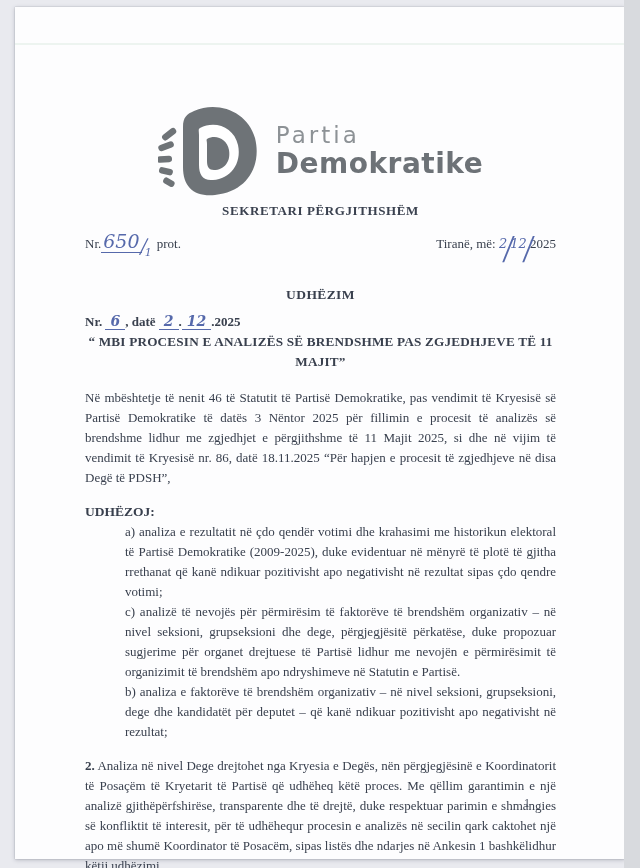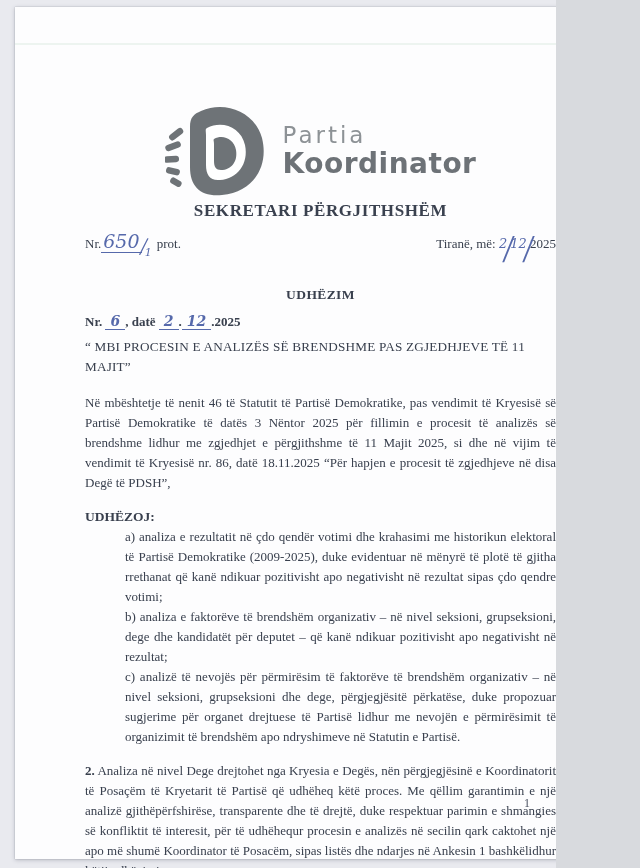--- a/index.html
+++ b/index.html
@@ -1,46 +1,46 @@
 <!DOCTYPE html>
 <html><head>
 <meta charset="utf-8">
 <style>
   html,body { margin:0; padding:0; background:#d8dade; }
   .stage {
-    position:relative; width:556px; height:868px; overflow:hidden;
+    position:relative; width:624px; height:868px; overflow:hidden;
     background:#e9eaef;
     font-family:"Liberation Serif", serif;
   }
   .page {
     position:absolute; left:15px; top:7px; width:610px; height:852px;
     background:#fdfdfe;
     box-shadow:0 1px 4px rgba(50,55,75,.28), 0 0 1px rgba(50,55,75,.35);
   }
   .scan-line { position:absolute; left:0; right:0; top:36px; height:2px; background:#edf4f0; }
   .content { position:relative; padding:0 69px 0 70px; color:#39404e; font-size:13px; line-height:20px; }
 
   .logo-row { margin-top:98px; display:flex; align-items:center; justify-content:center; gap:14px; }
   .brand { display:flex; flex-direction:column; justify-content:center; font-family:"DejaVu Sans", sans-serif; }
   .brand-1 { font-size:23px; font-weight:400; letter-spacing:3px; color:#8d9296; line-height:26px; }
   .brand-2 { font-size:28px; font-weight:bold; letter-spacing:.5px; color:#6d7277; line-height:32px; }
 
-  .dept { margin-top:4px; text-align:center; font-weight:bold; font-size:17px; letter-spacing:.6px; color:#3a414f; }
+  .dept { margin-top:4px; text-align:center; font-weight:bold; font-size:13px; letter-spacing:.6px; color:#3a414f; }
 
   .meta-row { display:flex; justify-content:space-between; margin-top:10px; align-items:baseline; }
   .hw { font-family:"DejaVu Serif", serif; font-style:italic; color:#5669ab; }
   .hw-underline { border-bottom:1.5px solid #5669ab; padding:0 2px; font-size:19px; }
   .slash-sm { display:inline-block; font-size:26px; line-height:10px; transform:translateY(7px) rotate(8deg); margin:0 -2px; font-style:normal; color:#5669ab; }
   .denom { display:inline-block; transform:translateY(8px); font-size:11px; margin-right:5px; }
   .slash-lg { display:inline-block; font-size:40px; line-height:0; transform:translateY(14px) rotate(3deg); margin:0 -4px; font-style:normal; color:#5669ab; }
 
   .doc-type { margin-top:30px; text-align:center; font-weight:bold; font-size:13.5px; letter-spacing:.4px; }
   .nr-line { margin-top:6px; text-align:left; font-weight:bold; }
   .hw-num { font-size:14px; border-bottom:1.2px solid #5669ab; padding:0 5px; }
-  .subject { margin-top:5px; font-weight:normal; font-size:13.2px; letter-spacing:.2px; }
+  .subject { text-align:center; font-weight:bold; font-size:13.2px; letter-spacing:.2px; }
 
   .para { text-align:justify; }
   .intro { margin-top:16px; font-weight:normal; }
   .order { margin-top:14px; text-align:left; font-weight:bold; font-size:13.5px; }
   .p-first { margin-top:12px; }
   .p-num { font-weight:bold; }
   .sub { margin-left:40px; }
   .p-gap { margin-top:14px; }
 
   .pagenum { position:absolute; right:95px; bottom:48px; font-size:12px; color:#4a5160; }
@@ -62,21 +62,21 @@
             <rect x="-1" y="51" width="15" height="6.5" rx="3" transform="rotate(-4 6 54)"></rect>
             <rect x="1" y="63" width="14" height="6.5" rx="3" transform="rotate(13 8 66)"></rect>
             <rect x="5" y="74" width="12" height="6.5" rx="3" transform="rotate(30 11 77)"></rect>
           </g>
           <path fill="#6e7377" d="M36 6 C60 -5 90 7 97 33 C104 61 89 87 57 90 C36 92 25 82 25 62 L25 22 C25 12 29 9 36 6 Z"></path>
           <path fill="#ffffff" d="M42 23 C57 15 76 22 80 40 C84 59 72 74 55 75 C45 76 41 70 41 60 L41 30 C41 26 40 24 42 23 Z"></path>
           <path fill="#6e7377" d="M49 34 C58 29 69 34 71 45 C73 57 66 65 56 65 C51 65 49 62 49 56 L49 39 C49 36 48 35 49 34 Z"></path>
         </svg>
         <div class="brand">
           <span class="brand-1">Partia</span>
-          <span class="brand-2">Koordinator</span>
+          <span class="brand-2">Demokratike</span>
         </div>
       </div>
 
       <div class="dept">SEKRETARI PËRGJITHSHËM</div>
 
       <div class="meta-row">
         <span>
           <span>Nr.</span><span class="hw hw-underline">650</span><span class="slash-sm">/</span><span class="hw denom">1</span><span>prot.</span>
         </span>
         <span>
@@ -93,22 +93,22 @@
         <span class="hw hw-num">2</span><span>.</span><span class="hw hw-num">12</span><span>.2025</span>
       </div>
 
       <div class="subject">“ MBI PROCESIN E ANALIZËS SË BRENDSHME PAS ZGJEDHJEVE TË 11 MAJIT”</div>
 
       <p class="para intro" style="margin:16px 0 0 0;">Në mbështetje të nenit 46 të Statutit të Partisë Demokratike, pas vendimit të Kryesisë së Partisë Demokratike të datës 3 Nëntor 2025 për fillimin e procesit të analizës së brendshme lidhur me zgjedhjet e përgjithshme të 11 Majit 2025, si dhe në vijim të vendimit të Kryesisë nr. 86, datë 18.11.2025 “Për hapjen e procesit të zgjedhjeve në disa Degë të PDSH”,</p>
 
       <div class="order">UDHËZOJ:</div>
 
       <p class="para sub" style="margin:0 0 0 40px;">a) analiza e rezultatit në çdo qendër votimi dhe krahasimi me historikun elektoral të Partisë Demokratike (2009-2025), duke evidentuar në mënyrë të plotë të gjitha rrethanat që kanë ndikuar pozitivisht apo negativisht në rezultat sipas çdo qendre votimi;</p>
+      <p class="para sub" style="margin:0 0 0 40px;">c) analizë të nevojës për përmirësim të faktorëve të brendshëm organizativ – në nivel seksioni, grupseksioni dhe dege, përgjegjësitë përkatëse, duke propozuar sugjerime për organet drejtuese të Partisë lidhur me nevojën e përmirësimit të organizimit të brendshëm apo ndryshimeve në Statutin e Partisë.</p>
       <p class="para sub" style="margin:0 0 0 40px;">b) analiza e faktorëve të brendshëm organizativ – në nivel seksioni, grupseksioni, dege dhe kandidatët për deputet – që kanë ndikuar pozitivisht apo negativisht në rezultat;</p>
-      <p class="para sub" style="margin:0 0 0 40px;">c) analizë të nevojës për përmirësim të faktorëve të brendshëm organizativ – në nivel seksioni, grupseksioni dhe dege, përgjegjësitë përkatëse, duke propozuar sugjerime për organet drejtuese të Partisë lidhur me nevojën e përmirësimit të organizimit të brendshëm apo ndryshimeve në Statutin e Partisë.</p>
 
       <p class="para p-gap" style="margin:14px 0 0 0;">
         <span class="p-num">2.</span><span> Analiza në nivel Dege drejtohet nga Kryesia e Degës, nën përgjegjësinë e Koordinatorit të Posaçëm të Kryetarit të Partisë që udhëheq këtë proces. Me qëllim garantimin e një analizë gjithëpërfshirëse, transparente dhe të drejtë, duke respektuar parimin e shmangies së konfliktit të interesit, për të udhëhequr procesin e analizës në secilin qark caktohet një apo më shumë Koordinator të Posacëm, sipas listës dhe ndarjes në Ankesin 1 bashkëlidhur këtij udhëzimi.</span>
       </p>
 
     </div>
 
     <div class="pagenum">1</div>
   </div>
 </div>

